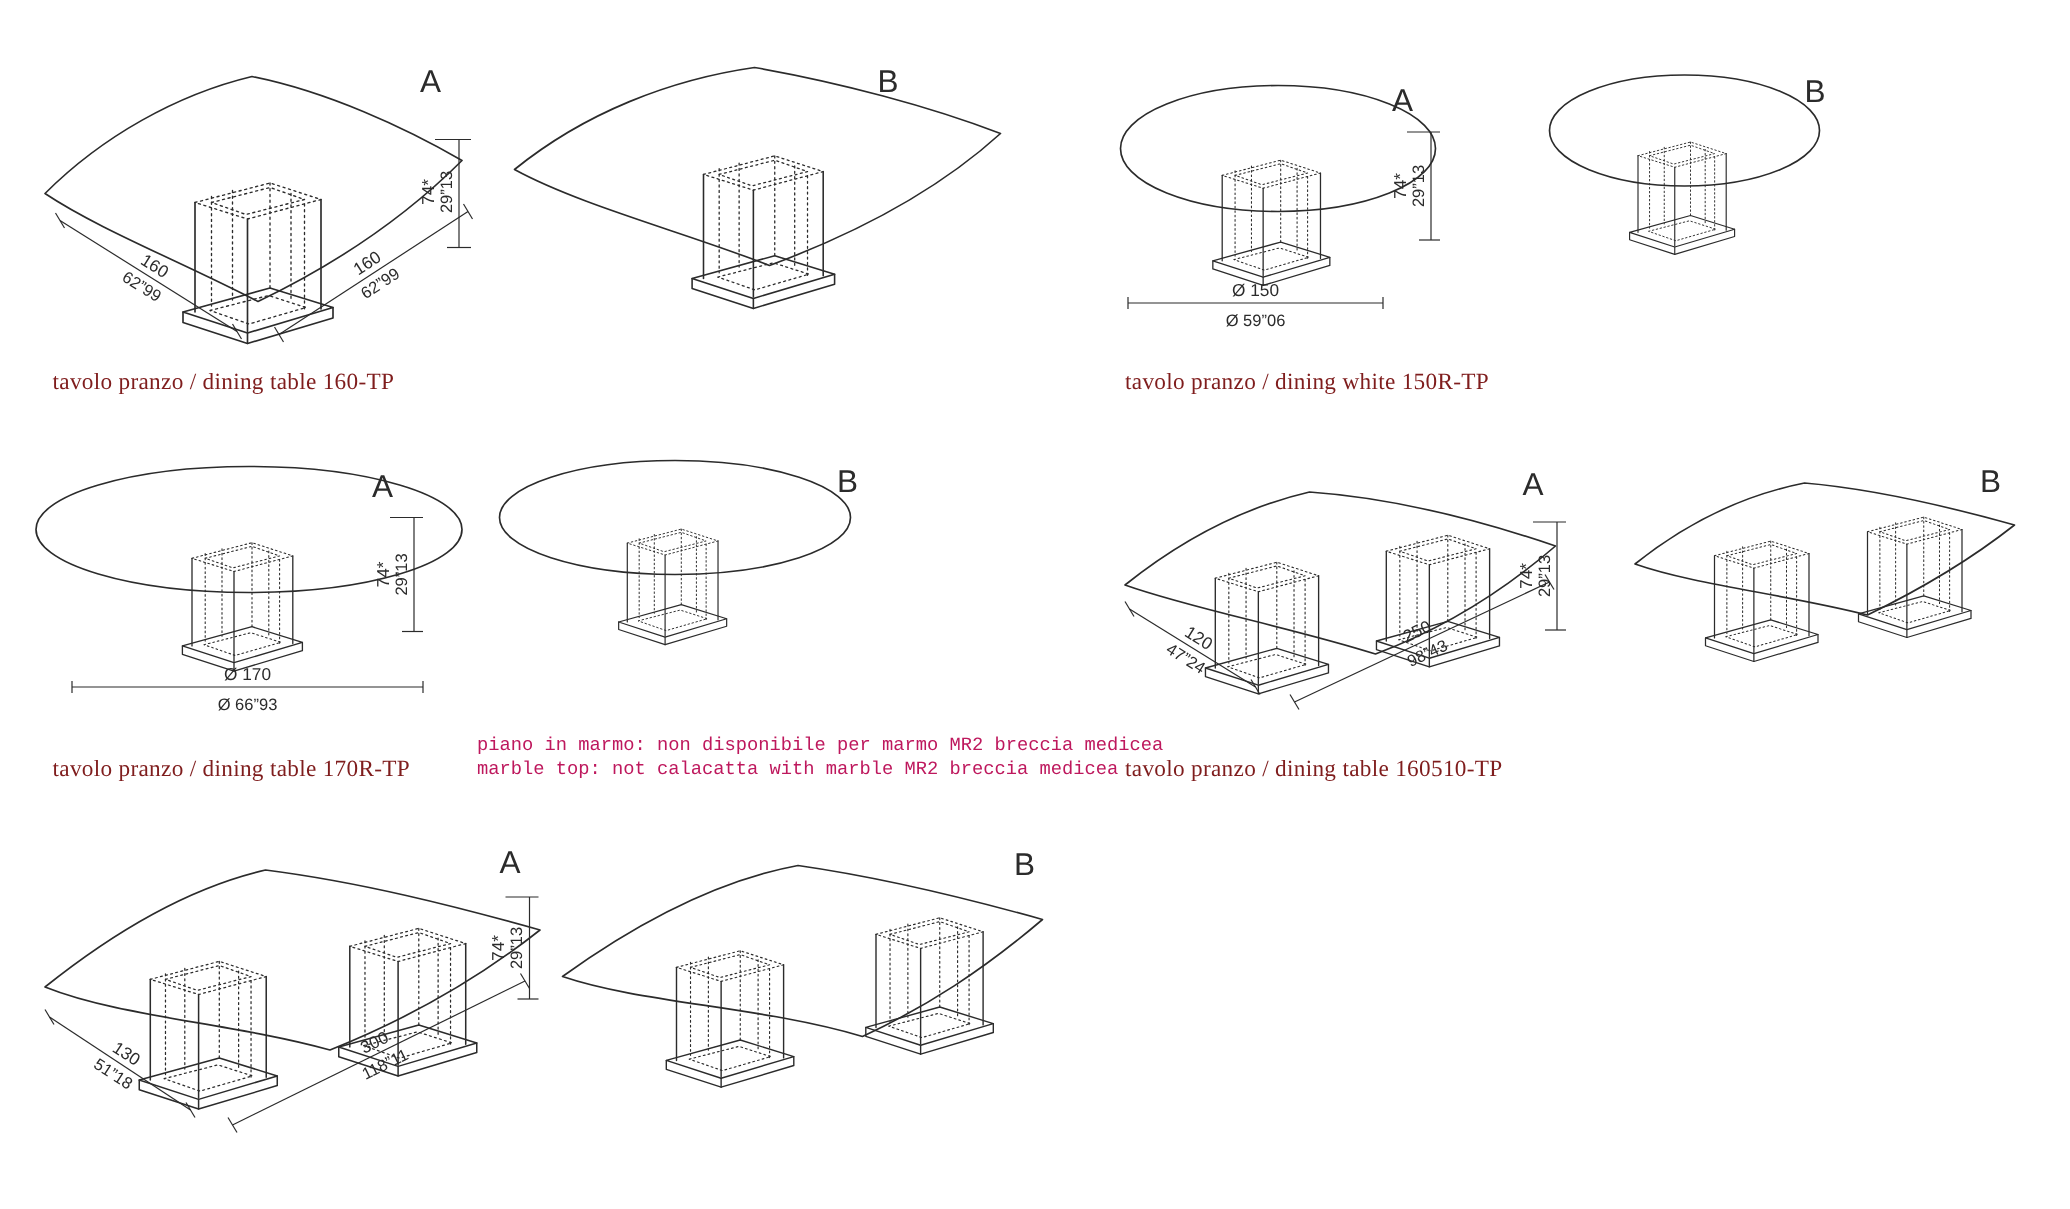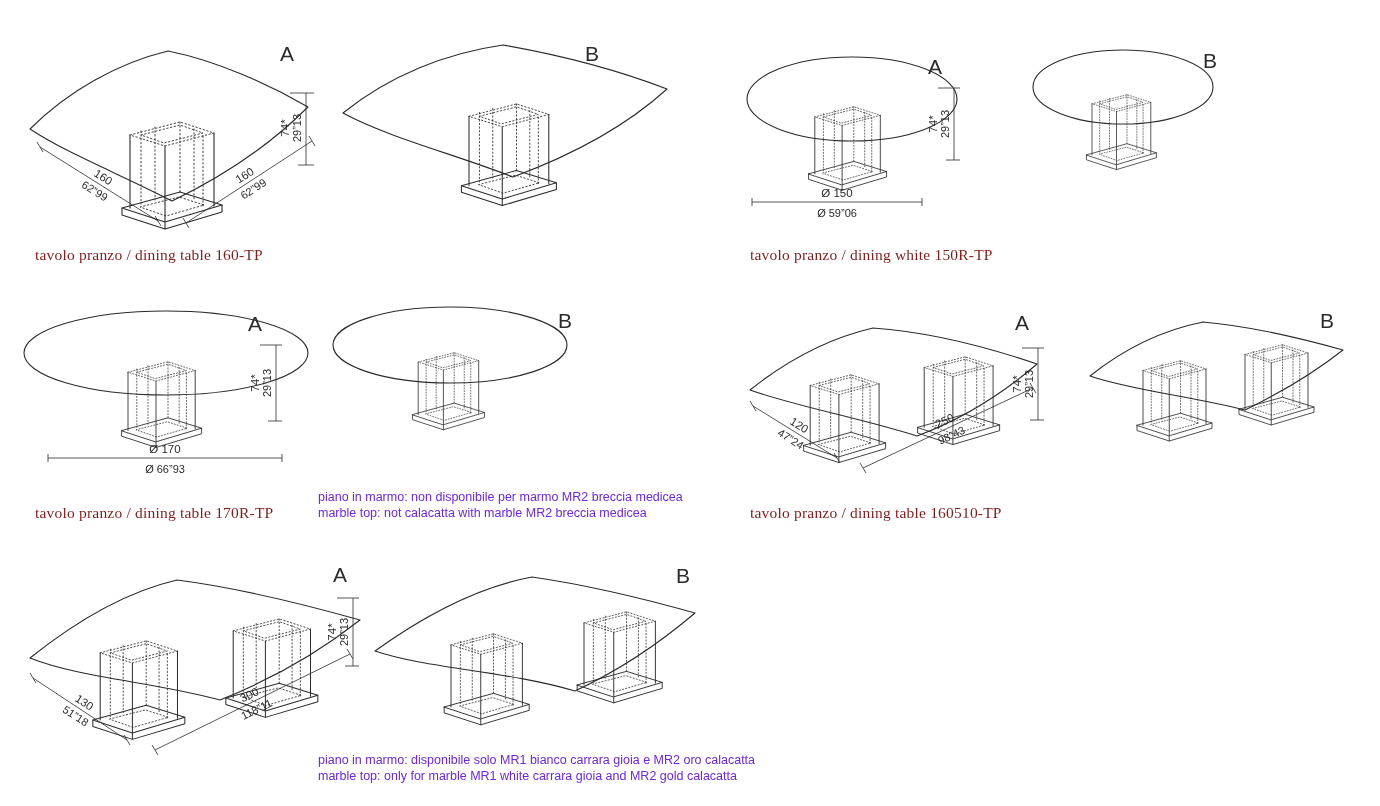--- a/index.html
+++ b/index.html
@@ -15,22 +15,22 @@
   .dim { fill:none; stroke:#2b2b2b; stroke-width:0.8; }
   text { fill:#2b2b2b; }
   .dimtxt  { font-size:11.5px; font-family:"Liberation Sans", sans-serif; }
   .dimtxt2 { font-size:11px;   font-family:"Liberation Sans", sans-serif; }
   .ablabel { font-size:21px;   font-family:"Liberation Sans", sans-serif; }
   .caption {
     position:absolute; font-family:"Liberation Serif", serif;
     font-size:15.5px; color:#7f1d1d; letter-spacing:0.2px; white-space:nowrap;
   }
   .note {
-    position:absolute; font-family:Liberation Sans, sans-serif;
-    font-size:12.5px; color:#6d28d9; line-height:1.3; white-space:nowrap;
+    position:absolute; font-family:Liberation Mono, monospace;
+    font-size:12.5px; color:#be185d; line-height:1.3; white-space:nowrap;
   }
 </style>
 </head>
 <body>
 
 <div class="sheet">
 
   <svg width="0" height="0" style="position:absolute" aria-hidden="true">
     <defs>
       <g id="ped">
@@ -224,18 +224,14 @@
     <text class="ablabel" x="308" y="32">A</text>
   </svg>
 
   <svg class="draw" style="left:370px;top:553px" width="335" height="185" viewBox="0 0 335 185">
     <path class="s" d="M5,98 C55,62 108,34 162,24 C218,32 275,46 325,60 C285,94 248,118 205,138 C138,118 58,116 5,98 Z"></path>
     <use href="#ped" transform="translate(115,80) scale(0.85)"></use>
     <use href="#ped" transform="translate(248,58) scale(0.85)"></use>
     <text class="ablabel" x="306" y="30">B</text>
   </svg>
 
-  <div class="note" style="left:318px;top:752px">
-    <div>piano in marmo: disponibile solo MR1 bianco carrara gioia e MR2 oro calacatta</div>
-    <div>marble top: only for marble MR1 white carrara gioia and MR2 gold calacatta</div>
-  </div>
 
 </div>
 
 </body></html>

